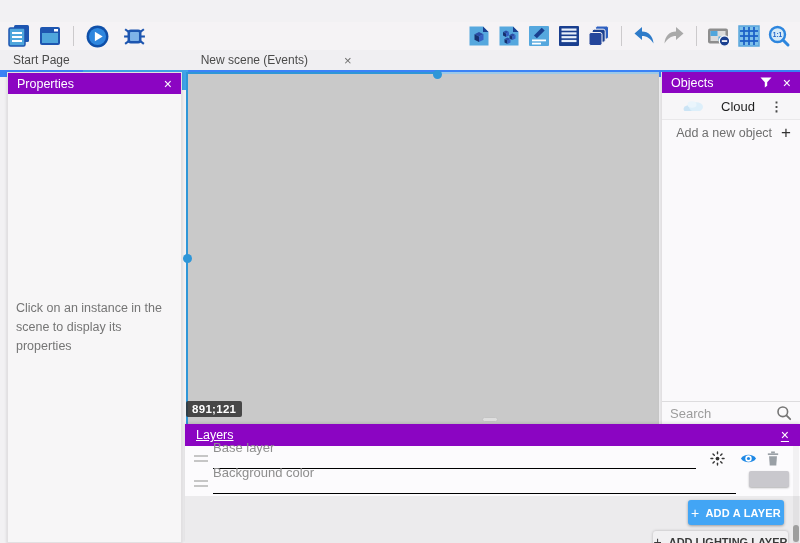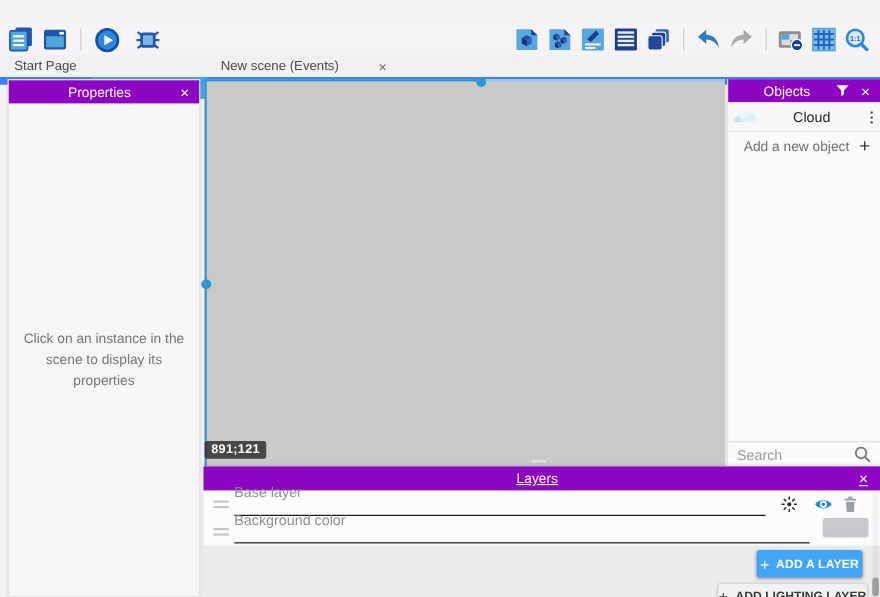--- a/index.html
+++ b/index.html
@@ -23,43 +23,43 @@
 
   
   .tabbar{position:absolute;top:50px;left:0;right:0;height:20px;background:#F0EFF2;border-bottom:7px solid #3b82f6;box-sizing:content-box;display:flex;}
   .tab{height:20px;display:flex;align-items:center;gap:12px;padding:0 13px;font-size:12px;color:#4A4A4A;white-space:nowrap;}
   .tab.active{background:#3FA3E8;color:#FFFFFF;margin-top:20px;}
   .tab .tab-close{font-size:13px;line-height:1;color:#6E6E6E;}
   .tab.active .tab-close{color:#FFFFFF;}
   .tab.events .tab-close{margin-left:24px;}
 
   
-  .panel-header{height:21px;background:#8B05C2;color:#fff;display:flex;align-items:center;padding:0 9px;font-size:12.5px;box-sizing:border-box;text-align:center;}
+  .panel-header{height:21px;background:#8B05C2;color:#fff;display:flex;align-items:center;padding:0 9px;font-size:12.5px;box-sizing:border-box;}
   .panel-header .ph-title{flex:1;}
   .panel-close{font-size:14px;line-height:1;color:#fff;}
 
   
   .properties-panel{position:absolute;left:7px;top:72px;width:175px;bottom:0;background:#F7F6F7;border:1px solid #E2E0E2;box-shadow:0 1px 3px rgba(0,0,0,.15);box-sizing:border-box;}
-  .props-empty{position:absolute;top:226px;left:8px;right:8px;text-align:center;font-size:12.5px;color:#757575;line-height:1.5;}
+  .props-empty{position:absolute;top:226px;left:8px;right:8px;font-size:12.5px;color:#757575;line-height:1.5;}
 
   
   .scene-canvas{position:absolute;left:186px;top:72px;width:473px;height:352px;background:#C9C9C9;}
   .sel-top-a{position:absolute;left:0;top:0;width:251px;height:2px;background:#2E96D8;}
   .sel-top-b{position:absolute;left:251px;right:0;top:0;height:2px;background:#9CC9E8;}
   .sel-left{position:absolute;left:0;top:0;bottom:0;width:2px;background:#2E96D8;}
   .handle{position:absolute;width:9px;height:9px;border-radius:50%;background:#2E96D8;}
   .handle.top{left:247px;top:-2px;}
   .handle.left{left:-3px;top:182px;}
   .coord-badge{position:absolute;left:0;top:329px;background:rgba(48,48,48,.85);color:#fff;font-size:11.5px;font-weight:bold;padding:2px 6px;border-radius:2px;letter-spacing:.3px;}
   .hscroll-thumb{position:absolute;left:296px;bottom:2px;width:16px;height:5px;background:#DEDEDE;border:1px solid #C4C4C4;border-radius:3px;box-sizing:border-box;}
 
   
   .objects-panel{position:absolute;left:661px;top:72px;width:139px;height:352px;background:#FAF9FB;border-left:1px solid #E2E0E2;box-shadow:-1px 1px 3px rgba(0,0,0,.08);box-sizing:border-box;}
   .obj-header-icons{display:flex;align-items:center;gap:11px;}
-  .object-row{height:26px;display:flex;align-items:center;padding:0 4px;background:#F7F6F8;border-bottom:1px solid #E9E8EA;}
+  .object-row{height:26px;display:flex;align-items:center;padding:0 20px;background:#F7F6F8;border-bottom:1px solid #E9E8EA;}
   .object-name{flex:1;text-align:center;font-size:13px;color:#1F1F1F;}
   .object-menu{font-size:13px;font-weight:bold;color:#4A4A4A;width:10px;text-align:center;}
   .add-object-row{height:25px;display:flex;align-items:center;justify-content:flex-end;gap:9px;padding:0 9px;font-size:12.5px;color:#6F6F6F;}
   .add-object-plus{font-size:17px;color:#333;line-height:1;font-weight:normal;}
   .search-row{position:absolute;left:0;right:0;bottom:0;height:23px;border-top:1px solid #DDDCDE;display:flex;align-items:center;padding:0 8px;background:#FAF9FB;box-sizing:border-box;}
   .search-input{flex:1;border:none;background:transparent;outline:none;font-size:13px;color:#3b82f6;font-family:"Liberation Sans",sans-serif;padding:0;min-width:0;}
   .search-input::placeholder{color:#9C9C9C;}
 
   
   .layers-panel{position:absolute;left:185px;top:424px;width:615px;height:119px;background:#ECEBED;box-shadow:0 -1px 3px rgba(0,0,0,.12);}

